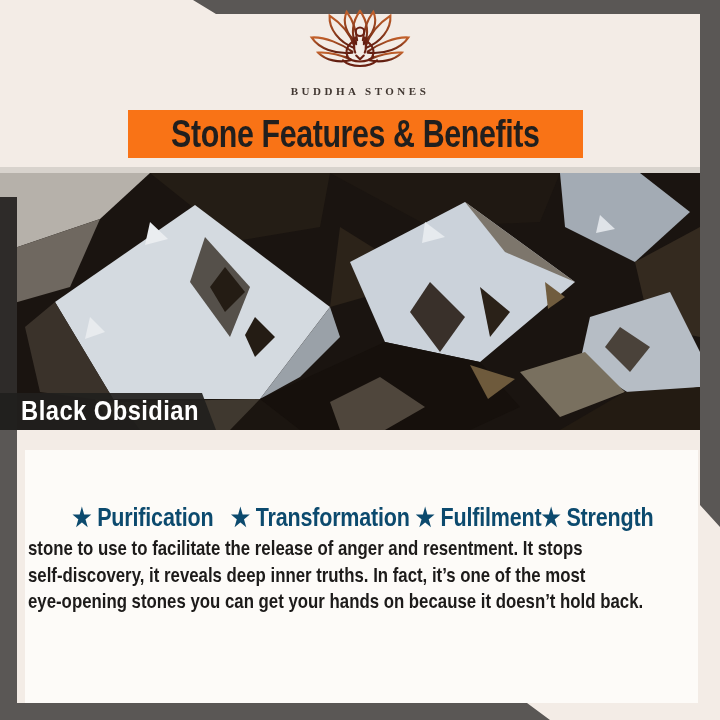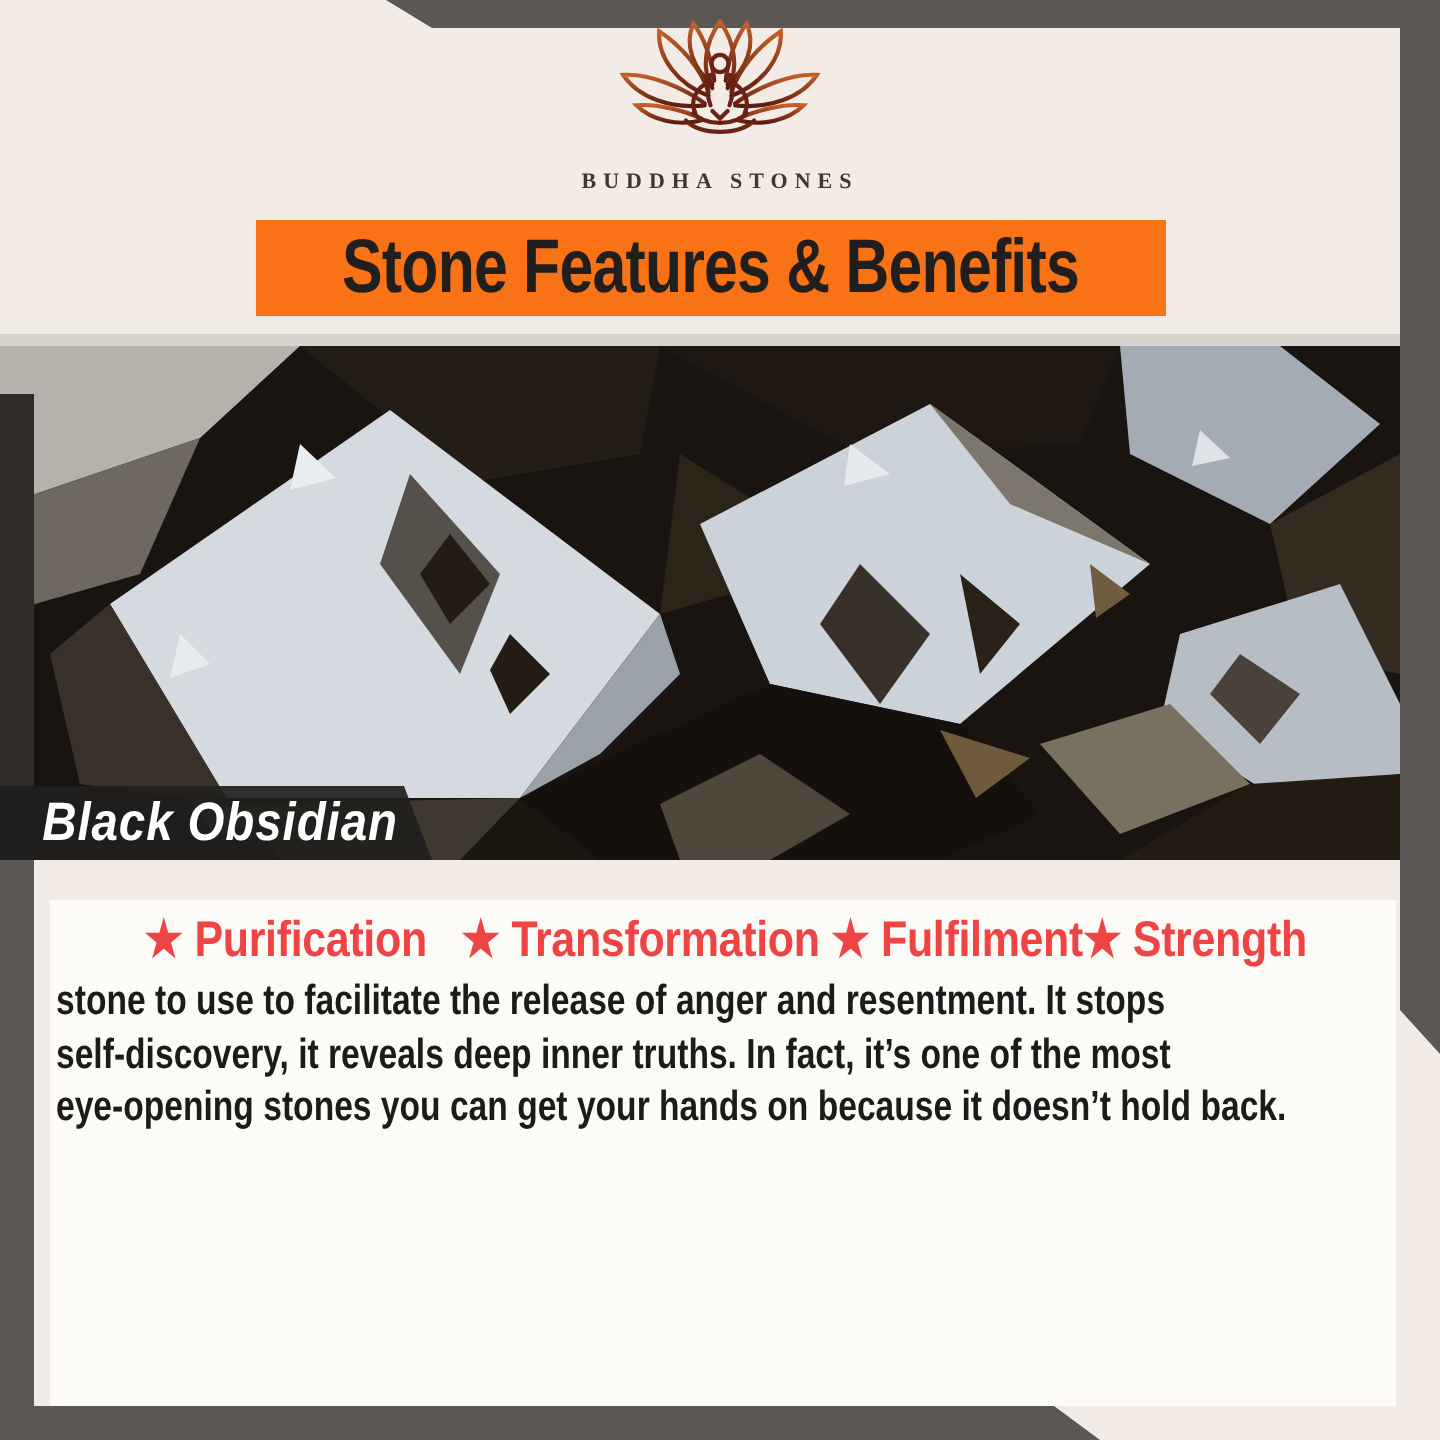--- a/index.html
+++ b/index.html
@@ -15,32 +15,32 @@
   .logo-wrap{position:absolute;left:0;top:8px;width:720px;text-align:center;}
   .lotus{width:128px;height:76px;display:block;margin:0 auto;}
   .brand{margin-top:1px;font-family:"Liberation Serif",serif;font-size:11px;
          letter-spacing:3.5px;color:#413731;font-weight:600;}
   
   .heading-box{position:absolute;left:128px;top:110px;width:455px;height:48px;
                background:#f97316;display:flex;align-items:center;justify-content:center;}
   .heading-text{font-size:38px;font-weight:700;color:#211f1e;white-space:nowrap;
                 transform:scaleX(0.8);letter-spacing:-0.5px;}
   
-  .photo{position:absolute;left:0;top:167px;width:700px;height:263px;background:#171210;font-style:italic;}
+  .photo{position:absolute;left:0;top:167px;width:700px;height:263px;background:#171210;}
   .photo svg{width:100%;height:100%;display:block;}
   .photo-label{position:absolute;left:0;top:226px;width:216px;height:37px;
                background:rgba(33,31,29,0.92);
                clip-path:polygon(0 0,202px 0,216px 37px,0 37px);
                color:#ffffff;display:flex;align-items:center;}
   .photo-label span{font-size:27px;font-weight:700;padding-left:24px;letter-spacing:0.5px;
                     transform:scaleX(0.88);transform-origin:left center;white-space:nowrap;}
   
   .content{position:absolute;left:25px;top:450px;width:673px;height:253px;
            background:#fdfbf8;padding-top:5px;box-sizing:border-box;}
-  .features{text-align:right;color:#ef4444;}
+  .features{text-align:right;color:#0c4a6e;margin-top:48px;}
   .features span{display:inline-block;font-size:25px;font-weight:700;white-space:pre;
                  transform:scaleX(0.86);letter-spacing:-0.2px;}
   .body-lines{margin-top:3px;padding-left:3px;}
   .body-line{white-space:nowrap;line-height:26.5px;height:26.5px;color:#1d1b1a;}
   .body-line span{display:inline-block;font-size:21px;font-weight:700;
                   transform:scaleX(0.8);transform-origin:left center;letter-spacing:0;}
 </style>
 </head>
 <body>
 

